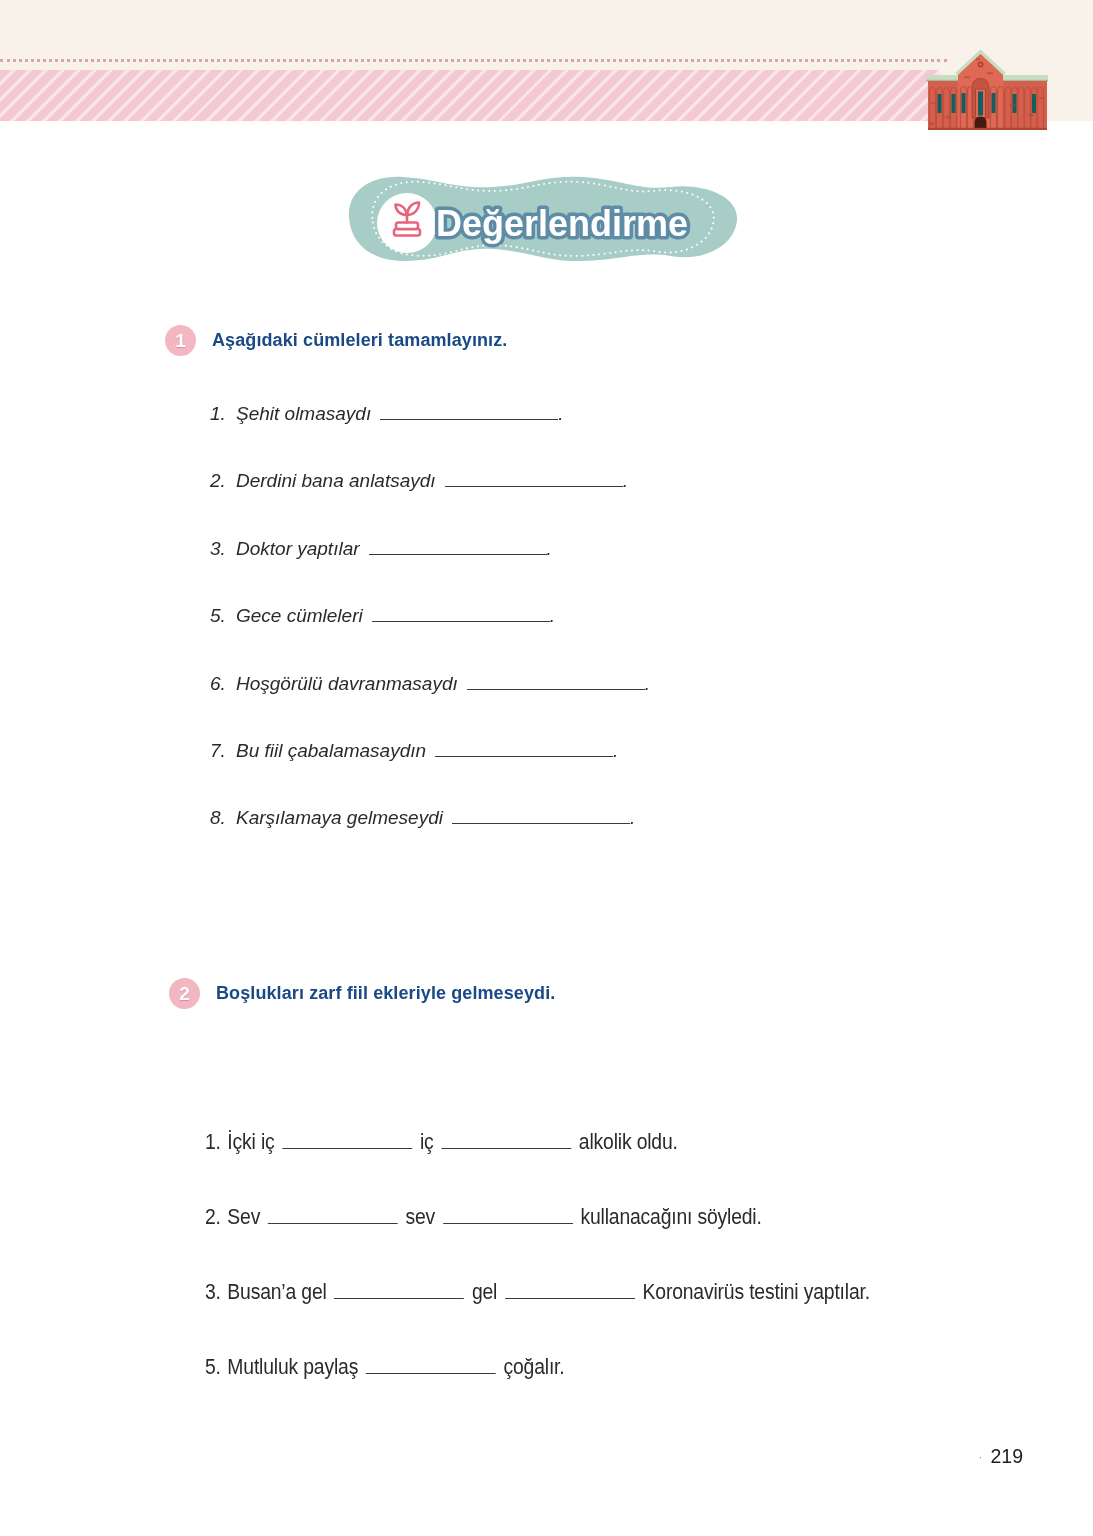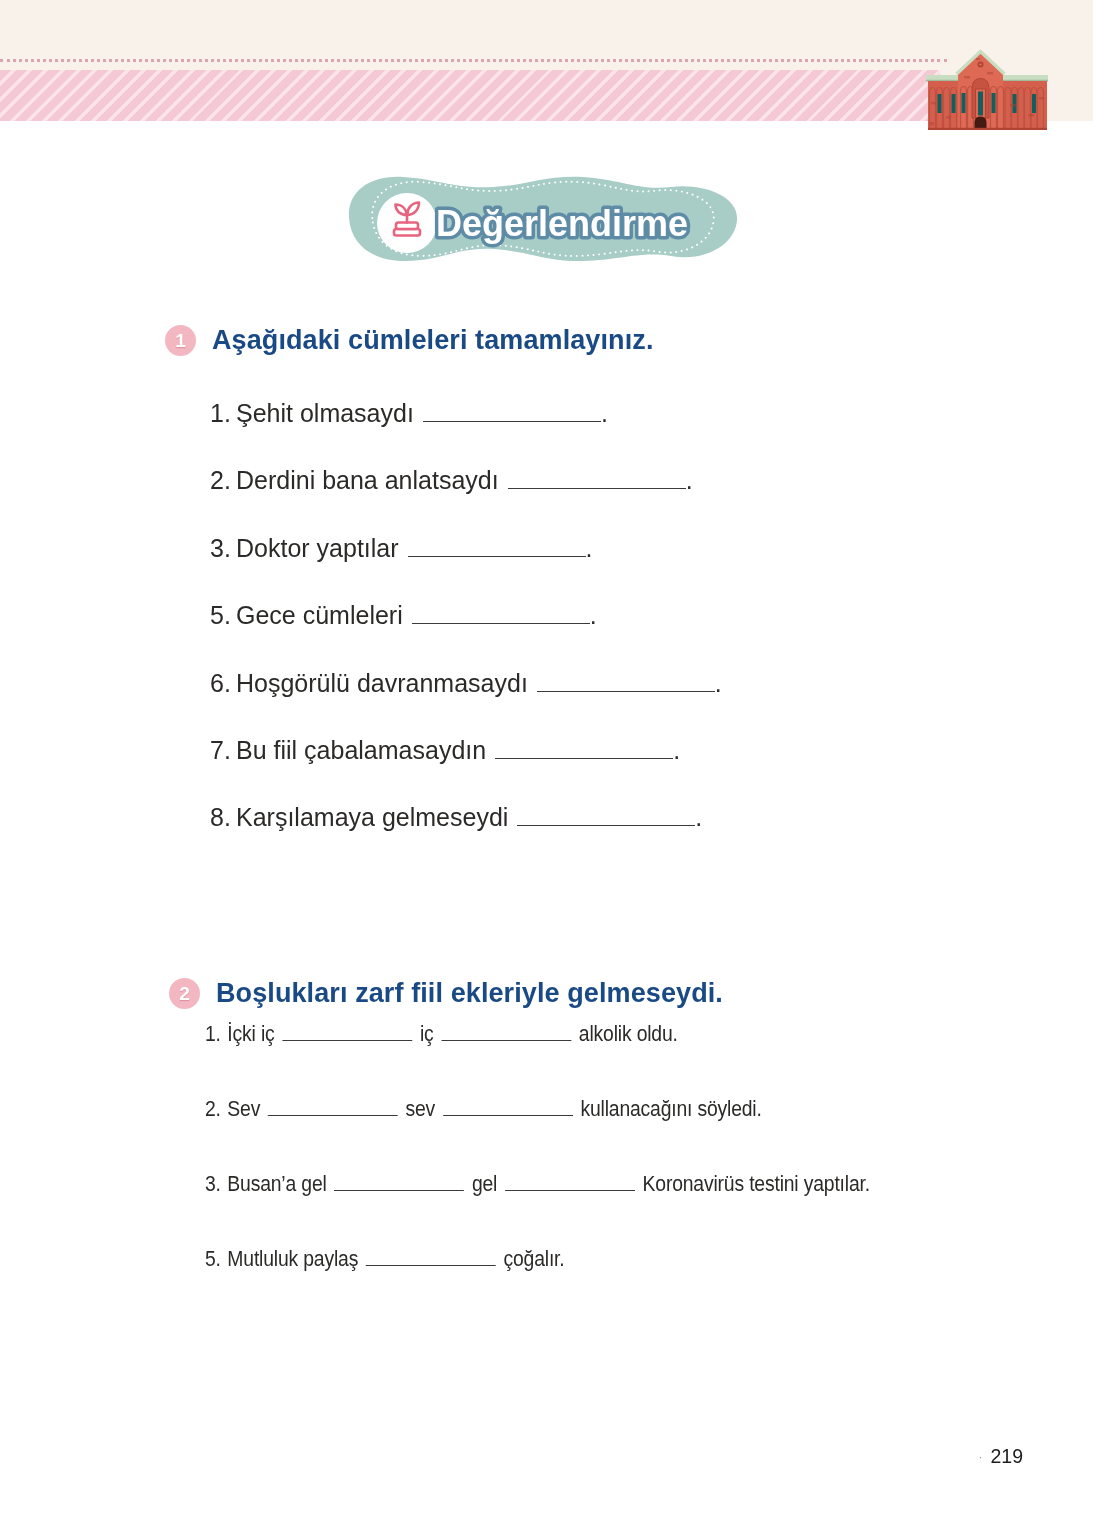--- a/index.html
+++ b/index.html
@@ -22,28 +22,28 @@
   .badge-svg text{font-family:"Liberation Sans",sans-serif;}
   
   .sec-head{position:absolute;display:flex;align-items:center;}
   .sec-head.one{top:325px;left:165px;}
   .sec-head.two{top:978px;left:169px;}
   .num-circle{
     width:31px;height:31px;border-radius:50%;background:#f3b7c2;color:#ffffff;
     font-weight:bold;font-size:19px;display:flex;align-items:center;justify-content:center;
     text-shadow:0 1px 1px rgba(189,96,115,.45);flex:0 0 auto;
   }
-  .sec-title{font-size:27px;font-weight:bold;color:#1a4a85;margin:0 0 0 16px;letter-spacing:.1px;}
+  .sec-title{font-size:18px;font-weight:bold;color:#1a4a85;margin:0 0 0 16px;letter-spacing:.1px;}
   
   .items1{position:absolute;top:380px;left:210px;list-style:none;margin:0;padding:0;}
-  .items1 li{height:67.4px;line-height:67.4px;font-size:25px;white-space:nowrap;}
+  .items1 li{height:67.4px;line-height:67.4px;font-size:19px;white-space:nowrap;font-style:italic;}
   .items1 .n{display:inline-block;width:26px;}
   .blank{display:inline-block;width:178px;border-bottom:1.7px solid #3a3a3a;margin-left:9px;}
   
-  .items2{position:absolute;top:996px;left:205px;list-style:none;margin:0;padding:0;}
+  .items2{position:absolute;top:1104px;left:205px;list-style:none;margin:0;padding:0;}
   .items2 li{height:75px;line-height:75px;white-space:nowrap;}
   .cond{display:inline-block;transform:scaleX(.86);transform-origin:0 50%;font-size:22.5px;letter-spacing:-.2px;}
   .cond .n2{display:inline-block;min-width:19px;margin-right:7px;}
   .blank2{display:inline-block;width:151px;border-bottom:1.8px solid #3a3a3a;margin:0 9px;}
   
   .page-footer{position:absolute;top:1445px;right:70px;font-size:19.5px;color:#1c1c1c;display:flex;align-items:center;gap:8px;}
   .page-footer .sep{color:#9a9a9a;font-size:12px;line-height:1;}
 </style>
 </head>
 <body>

